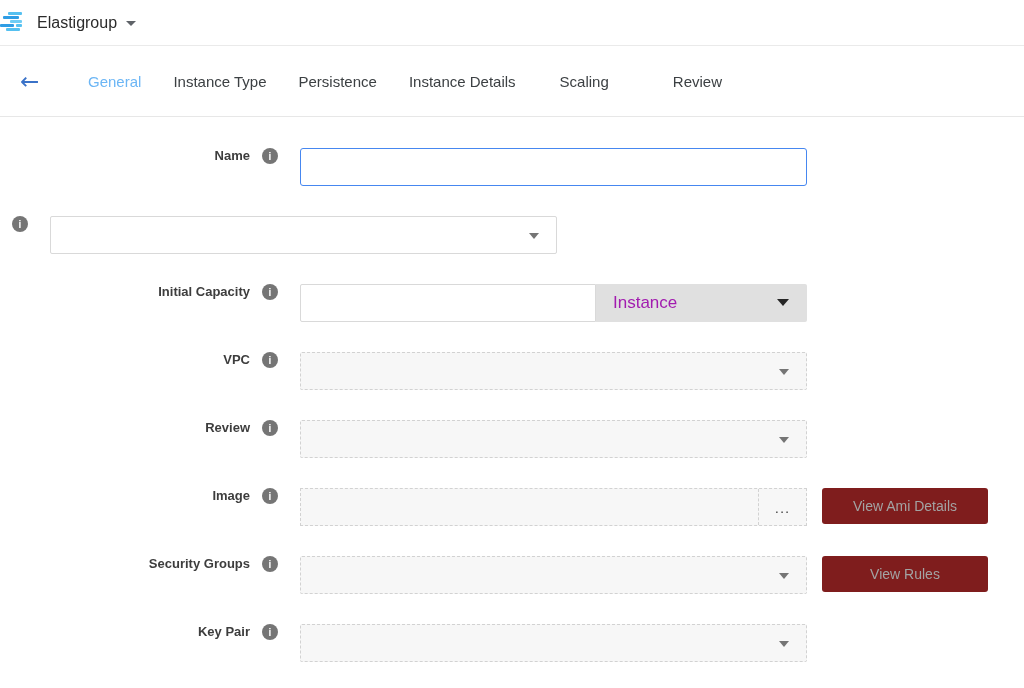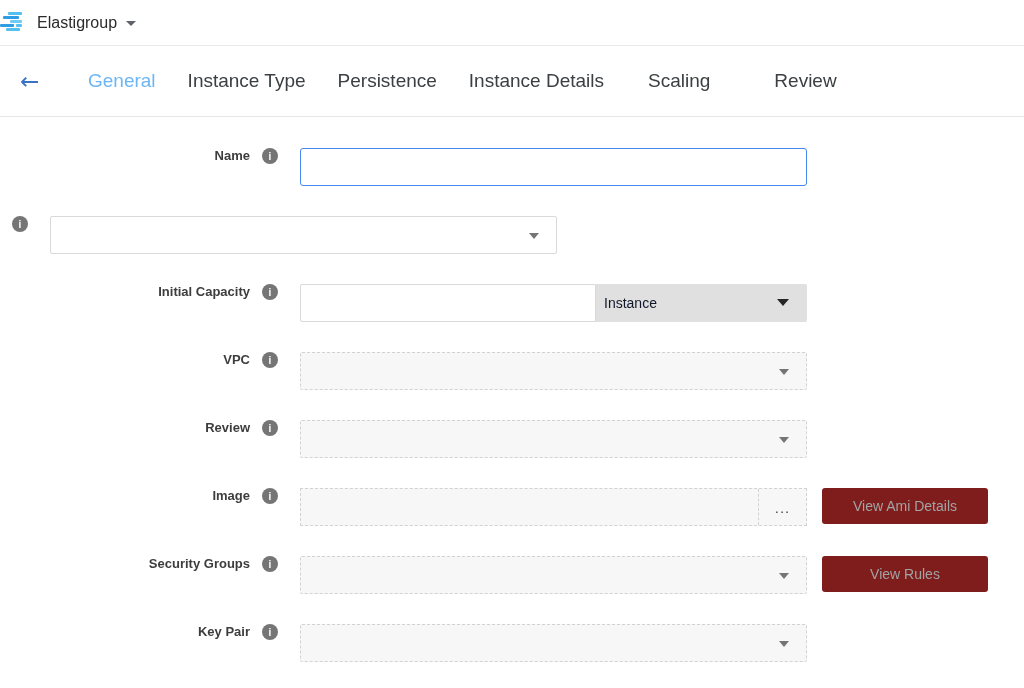--- a/index.html
+++ b/index.html
@@ -20,21 +20,21 @@
   .app-name { font-size:16px; color:#2b2b2b; }
   .hdr-caret { width:0; height:0; margin-left:9px; margin-top:2px;
     border-left:5px solid transparent; border-right:5px solid transparent;
     border-top:5px solid #5f6368; }
 
   
   .tab-bar { height:71px; border-bottom:1px solid #e7e7e7; display:flex;
     align-items:center; padding-left:20px; }
   .back-btn { width:26px; height:26px; font-size:23px; line-height:26px;
     color:#3a72c8; text-align:left; cursor:pointer; font-family:"DejaVu Sans", sans-serif; }
-  .tabs { display:flex; margin-left:42px; gap:32px; font-size:19px; color:#3c4043; }
+  .tabs { display:flex; margin-left:42px; gap:32px; font-size:15px; color:#3c4043; }
   .tab { cursor:pointer; white-space:nowrap; }
   .tab.active { color:#6cb6f5; }
   .tab:nth-child(5) { margin-left:12px; }
   .tab:nth-child(6) { margin-left:32px; }
 
   
   .form { padding-top:31px; }
   .row { display:flex; align-items:flex-start; height:48px; margin-bottom:20px; }
   .label-cell { width:250px; text-align:right; font-weight:bold; font-size:13px;
     color:#3d3d3d; }
@@ -52,21 +52,21 @@
     cursor:default; }
   .caret { position:absolute; right:17px; top:16px; width:0; height:0;
     border-left:5px solid transparent; border-right:5px solid transparent;
     border-top:6px solid #757575; }
 
   .capacity-wrap { display:flex; width:507px; height:38px; }
   .capacity-input { width:296px; height:38px; border:1px solid #d9d9d9;
     border-radius:2px 0 0 2px; outline:none; padding:0 10px; font-size:13px; }
   .unit-select { position:relative; width:211px; height:38px; background:#e0e0e0;
     border-radius:0 2px 2px 0; display:flex; align-items:center;
-    padding-left:8px; font-size:14px; color:#0f172a; cursor:pointer; }
+    padding-left:17px; font-size:17px; color:#a21caf; cursor:pointer; }
   .unit-select .caret { border-top:7px solid #262626; border-left-width:6px;
     border-right-width:6px; top:15px; right:18px; }
 
   .picker { display:flex; }
   .picker-main { flex:1; }
   .picker-ellipsis { width:48px; border-left:1px dashed #d2d2d2; display:flex;
     align-items:center; justify-content:center; color:#4a4a4a; font-size:15px;
     letter-spacing:1px; cursor:pointer; }
 
   .side-btn { margin-left:15px; width:166px; height:36px; background:#7f1d1d;

